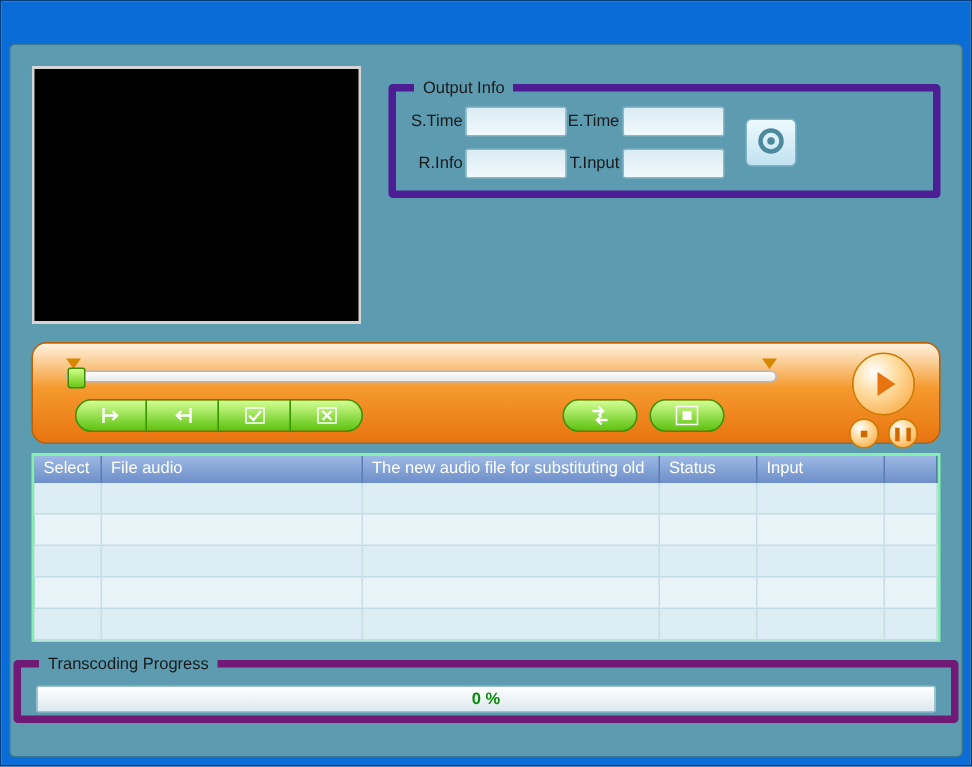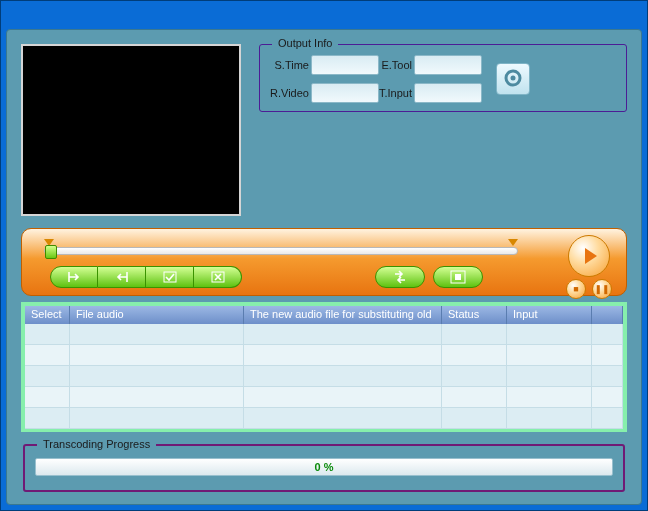--- a/index.html
+++ b/index.html
@@ -13,21 +13,21 @@
 .close-btn{background:linear-gradient(#ff9a6c,#e8451f)}
 .close-btn svg{width:10px;height:10px}
 .client{position:absolute;top:28px;left:5px;right:5px;bottom:5px;background:#5c9bb0;border-radius:4px;border:1px solid #3a7890}
 .top-area{display:flex;padding:14px 14px 6px}
 .preview{width:220px;height:172px;background:#000;border:2px solid #d5d5d5}
 .right-col{flex:1;margin-left:18px}
 .file-row{display:flex;align-items:center;margin-bottom:10px}
 .file-label{width:68px;text-align:right;color:#1a1a1a;padding-right:4px}
 .file-input{flex:1;height:22px;background:linear-gradient(#d9ecf3,#f1f9fc);border:1px solid #8bb8c8;border-radius:3px;padding:0 6px;color:#1559c7;line-height:20px;overflow:hidden}
 .file-btn{width:30px;height:26px;margin-left:8px;background:linear-gradient(#eefaff,#c9e8f2);border:1px solid #7fb4c6;border-radius:3px;display:flex;align-items:center;justify-content:center;cursor:pointer}
-.fieldset{border:1px solid #4c1d95;border-radius:3px;margin-top:0;padding:10px 10px 8px;position:relative}
+.fieldset{border:5px solid #4c1d95;border-radius:3px;margin-top:12px;padding:10px 10px 8px;position:relative}
 .legend{position:absolute;top:-8px;left:12px;background:#5c9bb0;padding:0 6px;color:#1a1a1a}
 .info-grid{display:flex;align-items:center}
 .info-cols{display:grid;grid-template-columns:auto auto auto auto;gap:8px 0;align-items:center}
 .info-lbl{color:#1a1a1a;text-align:right;padding-right:2px}
 .info-val{width:68px;height:20px;background:linear-gradient(#d9ecf3,#f1f9fc);border:1px solid #8bb8c8;border-radius:2px}
 .gear-btn{width:34px;height:32px;margin-left:14px;background:linear-gradient(#eefaff,#c0e2ee);border:1px solid #7fb4c6;border-radius:4px;display:flex;align-items:center;justify-content:center;cursor:pointer}
 .ctrl-panel{margin:6px 14px;height:68px;background:linear-gradient(#fff3e0,#f59a2e 45%,#e87410);border:1px solid #c05f00;border-radius:10px;position:relative}
 .slider-area{position:absolute;left:22px;right:108px;top:10px}
 .marker{width:0;height:0;border-left:5px solid transparent;border-right:5px solid transparent;border-top:7px solid #d88700;position:absolute}
 .track{height:8px;background:linear-gradient(#fff,#e9e9e9);border:1px solid #b8b8b8;border-radius:4px;margin-top:8px;position:relative}
@@ -38,50 +38,50 @@
 .seg-l{border-radius:11px 0 0 11px;width:48px}
 .seg-m{width:48px;border-left:none}
 .seg-r{border-radius:0 11px 11px 0;width:48px;border-left:none}
 .gbtn.solo{border-radius:11px;width:50px;margin-left:8px}
 .btn-row2{position:absolute;left:345px;bottom:7px;display:flex}
 .play-cluster{position:absolute;right:14px;top:6px}
 .play-big{width:42px;height:42px;border-radius:50%;background:radial-gradient(circle at 35% 30%,#fff,#ffdb9e 40%,#f7a033);border:1px solid #cc7a00;display:flex;align-items:center;justify-content:center;cursor:pointer;margin:0 auto}
 .play-big::after{content:"";border-left:12px solid #e87410;border-top:8px solid transparent;border-bottom:8px solid transparent;margin-left:3px}
 .small-row{display:flex;justify-content:center;gap:6px;margin-top:2px}
 .play-sm{width:20px;height:20px;border-radius:50%;background:radial-gradient(circle at 35% 30%,#fff,#ffdb9e 40%,#f7a033);border:1px solid #cc7a00;cursor:pointer;display:flex;align-items:center;justify-content:center;color:#d06800;font-size:9px}
-.table{margin:4px 14px 0;border:4px solid #86efac}
+.table{margin:4px 14px 0;border:2px solid #86efac}
 .thead{display:flex;background:linear-gradient(#9cb8e4,#6d8fc9);height:18px}
 .th{border-right:1px solid #5a7db0;color:#fff;padding:2px 6px;font-size:11px}
 .tbody{height:104px;background:#e9f4f8}
 .tr{display:flex;height:21px;border-bottom:1px solid #c5dde6}
 .tr:nth-child(odd){background:#dcedf3}
 .td{border-right:1px solid #c5dde6}
 .c0{width:45px}.c1{width:174px}.c2{width:198px}.c3{width:65px}.c4{width:85px}.c5{flex:1}
-.progress-box{margin:12px 16px 0;border:2px solid #701a75;border-radius:3px;padding:12px 10px 14px;position:relative}
+.progress-box{margin:12px 2px 0;border:5px solid #701a75;border-radius:3px;padding:12px 10px 2px;position:relative}
 .prog-track{height:18px;background:linear-gradient(#fff,#dce9ee);border:1px solid #98c0ce;border-radius:2px;display:flex;align-items:center;justify-content:center;color:#0a8a0a;font-weight:bold}
 </style>
 </head>
 <body>
 
 <div class="window">
 
   <div class="client">
 
     <div class="top-area">
       <div class="preview"></div>
       <div class="right-col">
         <div class="fieldset">
           <div class="legend">Output Info</div>
           <div class="info-grid">
             <div class="info-cols">
               <div class="info-lbl">S.Time</div>
               <div class="info-val"></div>
-              <div class="info-lbl">E.Tool</div>
-              <div class="info-val"></div>
-              <div class="info-lbl">R.Video</div>
+              <div class="info-lbl">E.Time</div>
+              <div class="info-val"></div>
+              <div class="info-lbl">R.Info</div>
               <div class="info-val"></div>
               <div class="info-lbl">T.Input</div>
               <div class="info-val"></div>
             </div>
             <div class="gear-btn">
               <span><svg width="20" height="20" viewBox="0 0 20 20">
                     <circle cx="10" cy="10" r="7" fill="none" stroke="#4d8aa0" stroke-width="3"></circle>
                     <circle cx="10" cy="10" r="2.5" fill="#4d8aa0"></circle>
                   </svg></span>
             </div>

